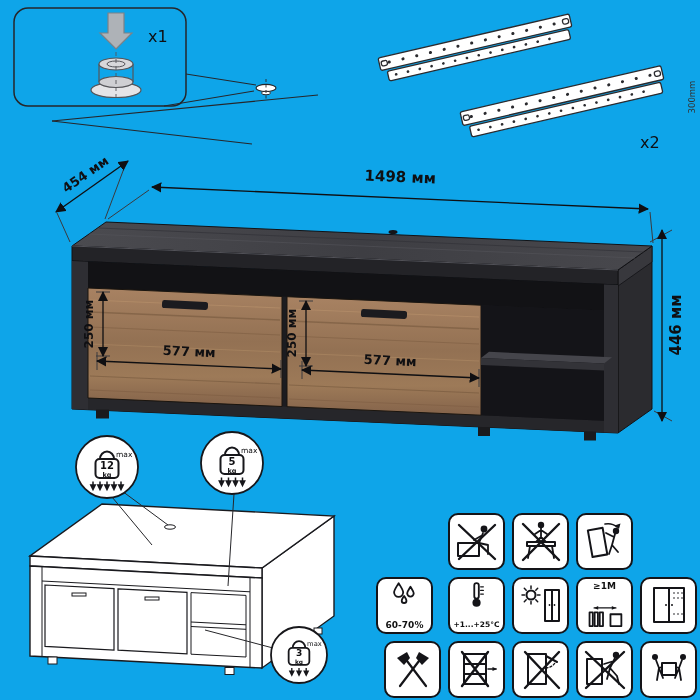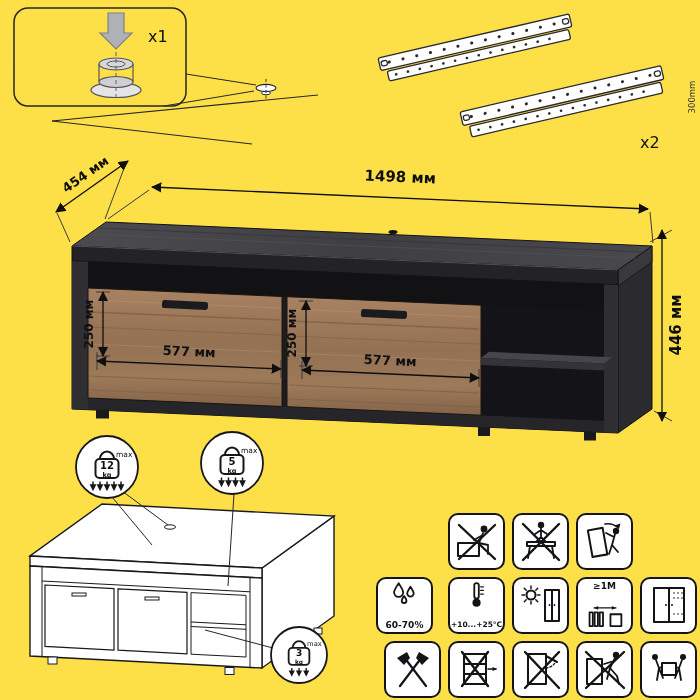--- a/index.html
+++ b/index.html
@@ -1,16 +1,16 @@
 <!DOCTYPE html>
 <html><head>
 <meta charset="utf-8">
 <style>
   html,body{margin:0;padding:0;background:#fff}
-  .stage{position:relative;width:700px;height:700px;background:#fde047;overflow:hidden;
+  .stage{position:relative;width:700px;height:700px;background:#0ea5e9;overflow:hidden;
          font-family:"DejaVu Sans",sans-serif}
   .stage > svg.base{position:absolute;left:0;top:0}
   svg text{fill:#0f0f12;font-family:"DejaVu Sans",sans-serif}
   .d15{font-size:15px;font-weight:bold}
   .d13{font-size:13px;font-weight:bold}
   .d12{font-size:12px;font-weight:bold}
   .qty{font-size:16px}
   .tiny{font-size:8.5px;fill:#333}
   .wnum{font-size:10px;font-weight:bold}
   .wkg{font-size:6.5px;font-weight:bold}
@@ -321,21 +321,21 @@
       <path d="M21,15 C19.4,17.6 18.4,18.9 18.4,20.2 a2.6,2.6 0 0 0 5.2,0 C23.6,18.9 22.6,17.6 21,15 Z"></path>
     </svg>
     <div class="ilabel">60-70%</div>
   </div>
   <div class="ibox" style="left:448px;top:577px">
     <svg class="art" viewBox="0 0 44 28">
       <rect x="19" y="1" width="5" height="17" rx="2.5"></rect>
       <circle cx="21.5" cy="22.5" r="4.5" fill="#141418" stroke="none"></circle>
       <path d="M26,5 L29,5 M26,9 L29,9 M26,13 L29,13" stroke-width="1.4"></path>
     </svg>
-    <div class="ilabel t8">+10...+25°C</div>
+    <div class="ilabel t8">+1...+25°C</div>
   </div>
   <div class="ibox" style="left:512px;top:577px">
     <svg class="big" viewBox="0 0 44 44">
       <circle cx="12" cy="11" r="4.5"></circle>
       <path d="M12,2 L12,4.6 M12,17.4 L12,20 M3,11 L5.6,11 M18.4,11 L21,11 M5.3,4.3 L7.2,6.2 M16.8,15.8 L18.7,17.7 M18.7,4.3 L16.8,6.2 M7.2,15.8 L5.3,17.7" stroke-width="1.5"></path>
       <rect x="26" y="6" width="14" height="31"></rect>
       <line x1="33" y1="6" x2="33" y2="37"></line>
       <circle cx="30.5" cy="21" r="0.9" fill="#141418" stroke="none"></circle>
       <circle cx="35.5" cy="21" r="0.9" fill="#141418" stroke="none"></circle>
     </svg>

